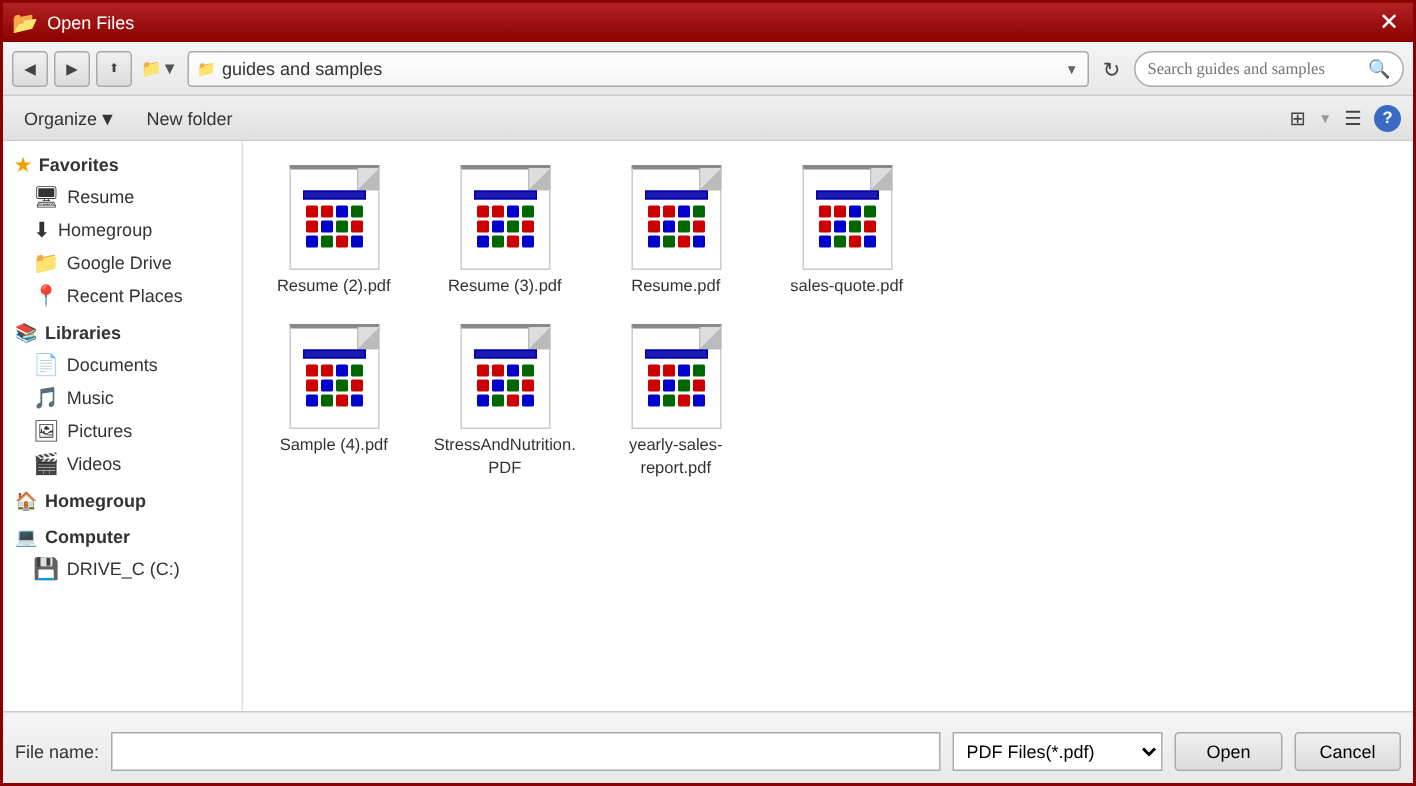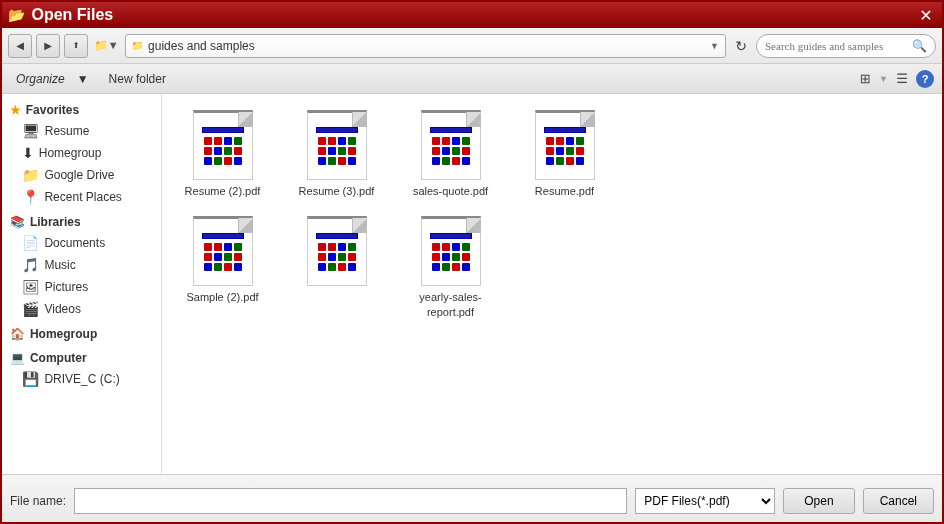--- a/index.html
+++ b/index.html
@@ -10,21 +10,21 @@
       background: linear-gradient(to bottom, #b22222, #8b0000);
       color: white;
       display: flex;
       align-items: center;
       justify-content: space-between;
       padding: 4px 6px;
       height: 26px;
     }
     .title-bar-left { display: flex; align-items: center; gap: 6px; }
     .title-bar-icon { font-size: 14px; }
-    .title-bar-title { font-size: 16px; font-weight: bold; }
+    .title-bar-title { font-size: 12px; font-weight: normal; }
     .title-bar-close {
       background: none;
       border: none;
       color: white;
       font-size: 16px;
       cursor: pointer;
       width: 20px;
       height: 20px;
       display: flex; align-items: center; justify-content: center;
     }
@@ -89,23 +89,22 @@
       background: linear-gradient(to bottom, #f0f0f0, #e0e0e0);
       border-bottom: 1px solid #ccc;
       display: flex;
       align-items: center;
       padding: 3px 8px;
       height: 30px;
       gap: 8px;
     }
     .organize-btn {
       background: none; border: none; cursor: pointer; font-size: 12px; color: #333;
-      display: flex; align-items: center; gap: 12px; padding: 2px 6px;
-      border-radius: 3px;
-      font-style: italic;
+      display: flex; align-items: center; gap: 1px; padding: 2px 6px;
+      border-radius: 3px;
     }
     .new-folder-btn {
       background: none; border: none; cursor: pointer; font-size: 12px; color: #333; padding: 2px 6px;
       border-radius: 3px;
     }
     .view-controls { margin-left: auto; display: flex; align-items: center; gap: 2px; }
     .view-btn {
       background: none; border: none; cursor: pointer; color: #444; font-size: 13px;
       width: 24px; height: 22px; display: flex; align-items: center; justify-content: center;
       border-radius: 2px;
@@ -448,20 +447,46 @@
             <div style="width:8px;height:8px;background:#cc0000;border-radius:1px;"></div>
           </div>
           <div style="display:flex;gap:2px;">
             <div style="width:8px;height:8px;background:#0000cc;border-radius:1px;"></div>
             <div style="width:8px;height:8px;background:#006600;border-radius:1px;"></div>
             <div style="width:8px;height:8px;background:#cc0000;border-radius:1px;"></div>
             <div style="width:8px;height:8px;background:#0000cc;border-radius:1px;"></div>
           </div>
         </div>
       </div>
+      <span class="file-label">Resume.pdf</span>
+    </div>
+          <div class="file-item">
+      <div class="file-icon">
+        <div style="position:absolute;top:0;left:0;right:0;bottom:0;display:flex;flex-direction:column;align-items:center;justify-content:center;padding:6px 4px;gap:2px;">
+          <div style="width:42px;height:6px;background:#1a1ab0;border:1px solid #0000aa;"></div>
+          <div style="display:flex;gap:2px;margin-top:2px;">
+            <div style="width:8px;height:8px;background:#cc0000;border-radius:1px;"></div>
+            <div style="width:8px;height:8px;background:#cc0000;border-radius:1px;"></div>
+            <div style="width:8px;height:8px;background:#0000cc;border-radius:1px;"></div>
+            <div style="width:8px;height:8px;background:#006600;border-radius:1px;"></div>
+          </div>
+          <div style="display:flex;gap:2px;">
+            <div style="width:8px;height:8px;background:#cc0000;border-radius:1px;"></div>
+            <div style="width:8px;height:8px;background:#0000cc;border-radius:1px;"></div>
+            <div style="width:8px;height:8px;background:#006600;border-radius:1px;"></div>
+            <div style="width:8px;height:8px;background:#cc0000;border-radius:1px;"></div>
+          </div>
+          <div style="display:flex;gap:2px;">
+            <div style="width:8px;height:8px;background:#0000cc;border-radius:1px;"></div>
+            <div style="width:8px;height:8px;background:#006600;border-radius:1px;"></div>
+            <div style="width:8px;height:8px;background:#cc0000;border-radius:1px;"></div>
+            <div style="width:8px;height:8px;background:#0000cc;border-radius:1px;"></div>
+          </div>
+        </div>
+      </div>
       <span class="file-label">sales-quote.pdf</span>
     </div>
           <div class="file-item">
       <div class="file-icon">
         <div style="position:absolute;top:0;left:0;right:0;bottom:0;display:flex;flex-direction:column;align-items:center;justify-content:center;padding:6px 4px;gap:2px;">
           <div style="width:42px;height:6px;background:#1a1ab0;border:1px solid #0000aa;"></div>
           <div style="display:flex;gap:2px;margin-top:2px;">
             <div style="width:8px;height:8px;background:#cc0000;border-radius:1px;"></div>
             <div style="width:8px;height:8px;background:#cc0000;border-radius:1px;"></div>
             <div style="width:8px;height:8px;background:#0000cc;border-radius:1px;"></div>
@@ -474,21 +499,21 @@
             <div style="width:8px;height:8px;background:#cc0000;border-radius:1px;"></div>
           </div>
           <div style="display:flex;gap:2px;">
             <div style="width:8px;height:8px;background:#0000cc;border-radius:1px;"></div>
             <div style="width:8px;height:8px;background:#006600;border-radius:1px;"></div>
             <div style="width:8px;height:8px;background:#cc0000;border-radius:1px;"></div>
             <div style="width:8px;height:8px;background:#0000cc;border-radius:1px;"></div>
           </div>
         </div>
       </div>
-      <span class="file-label">Resume.pdf</span>
+      <span class="file-label">Sample (4).pdf</span>
     </div>
           <div class="file-item">
       <div class="file-icon">
         <div style="position:absolute;top:0;left:0;right:0;bottom:0;display:flex;flex-direction:column;align-items:center;justify-content:center;padding:6px 4px;gap:2px;">
           <div style="width:42px;height:6px;background:#1a1ab0;border:1px solid #0000aa;"></div>
           <div style="display:flex;gap:2px;margin-top:2px;">
             <div style="width:8px;height:8px;background:#cc0000;border-radius:1px;"></div>
             <div style="width:8px;height:8px;background:#cc0000;border-radius:1px;"></div>
             <div style="width:8px;height:8px;background:#0000cc;border-radius:1px;"></div>
             <div style="width:8px;height:8px;background:#006600;border-radius:1px;"></div>
@@ -500,46 +525,21 @@
             <div style="width:8px;height:8px;background:#cc0000;border-radius:1px;"></div>
           </div>
           <div style="display:flex;gap:2px;">
             <div style="width:8px;height:8px;background:#0000cc;border-radius:1px;"></div>
             <div style="width:8px;height:8px;background:#006600;border-radius:1px;"></div>
             <div style="width:8px;height:8px;background:#cc0000;border-radius:1px;"></div>
             <div style="width:8px;height:8px;background:#0000cc;border-radius:1px;"></div>
           </div>
         </div>
       </div>
-      <span class="file-label">Sample (2).pdf</span>
-    </div>
-          <div class="file-item">
-      <div class="file-icon">
-        <div style="position:absolute;top:0;left:0;right:0;bottom:0;display:flex;flex-direction:column;align-items:center;justify-content:center;padding:6px 4px;gap:2px;">
-          <div style="width:42px;height:6px;background:#1a1ab0;border:1px solid #0000aa;"></div>
-          <div style="display:flex;gap:2px;margin-top:2px;">
-            <div style="width:8px;height:8px;background:#cc0000;border-radius:1px;"></div>
-            <div style="width:8px;height:8px;background:#cc0000;border-radius:1px;"></div>
-            <div style="width:8px;height:8px;background:#0000cc;border-radius:1px;"></div>
-            <div style="width:8px;height:8px;background:#006600;border-radius:1px;"></div>
-          </div>
-          <div style="display:flex;gap:2px;">
-            <div style="width:8px;height:8px;background:#cc0000;border-radius:1px;"></div>
-            <div style="width:8px;height:8px;background:#0000cc;border-radius:1px;"></div>
-            <div style="width:8px;height:8px;background:#006600;border-radius:1px;"></div>
-            <div style="width:8px;height:8px;background:#cc0000;border-radius:1px;"></div>
-          </div>
-          <div style="display:flex;gap:2px;">
-            <div style="width:8px;height:8px;background:#0000cc;border-radius:1px;"></div>
-            <div style="width:8px;height:8px;background:#006600;border-radius:1px;"></div>
-            <div style="width:8px;height:8px;background:#cc0000;border-radius:1px;"></div>
-            <div style="width:8px;height:8px;background:#0000cc;border-radius:1px;"></div>
-          </div>
-        </div>
-      </div>
+      <span class="file-label">StressAndNutrition.PDF</span>
     </div>
           <div class="file-item">
       <div class="file-icon">
         <div style="position:absolute;top:0;left:0;right:0;bottom:0;display:flex;flex-direction:column;align-items:center;justify-content:center;padding:6px 4px;gap:2px;">
           <div style="width:42px;height:6px;background:#1a1ab0;border:1px solid #0000aa;"></div>
           <div style="display:flex;gap:2px;margin-top:2px;">
             <div style="width:8px;height:8px;background:#cc0000;border-radius:1px;"></div>
             <div style="width:8px;height:8px;background:#cc0000;border-radius:1px;"></div>
             <div style="width:8px;height:8px;background:#0000cc;border-radius:1px;"></div>
             <div style="width:8px;height:8px;background:#006600;border-radius:1px;"></div>

